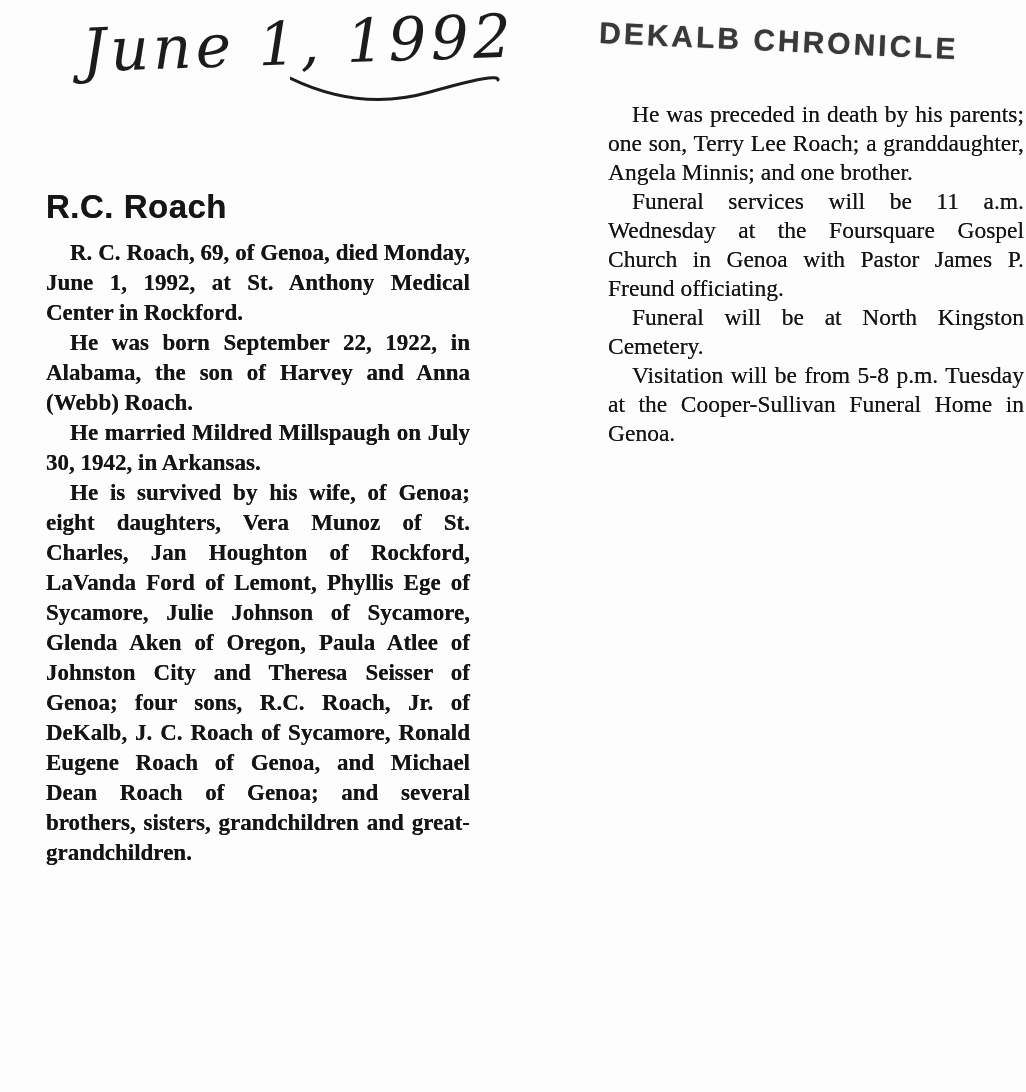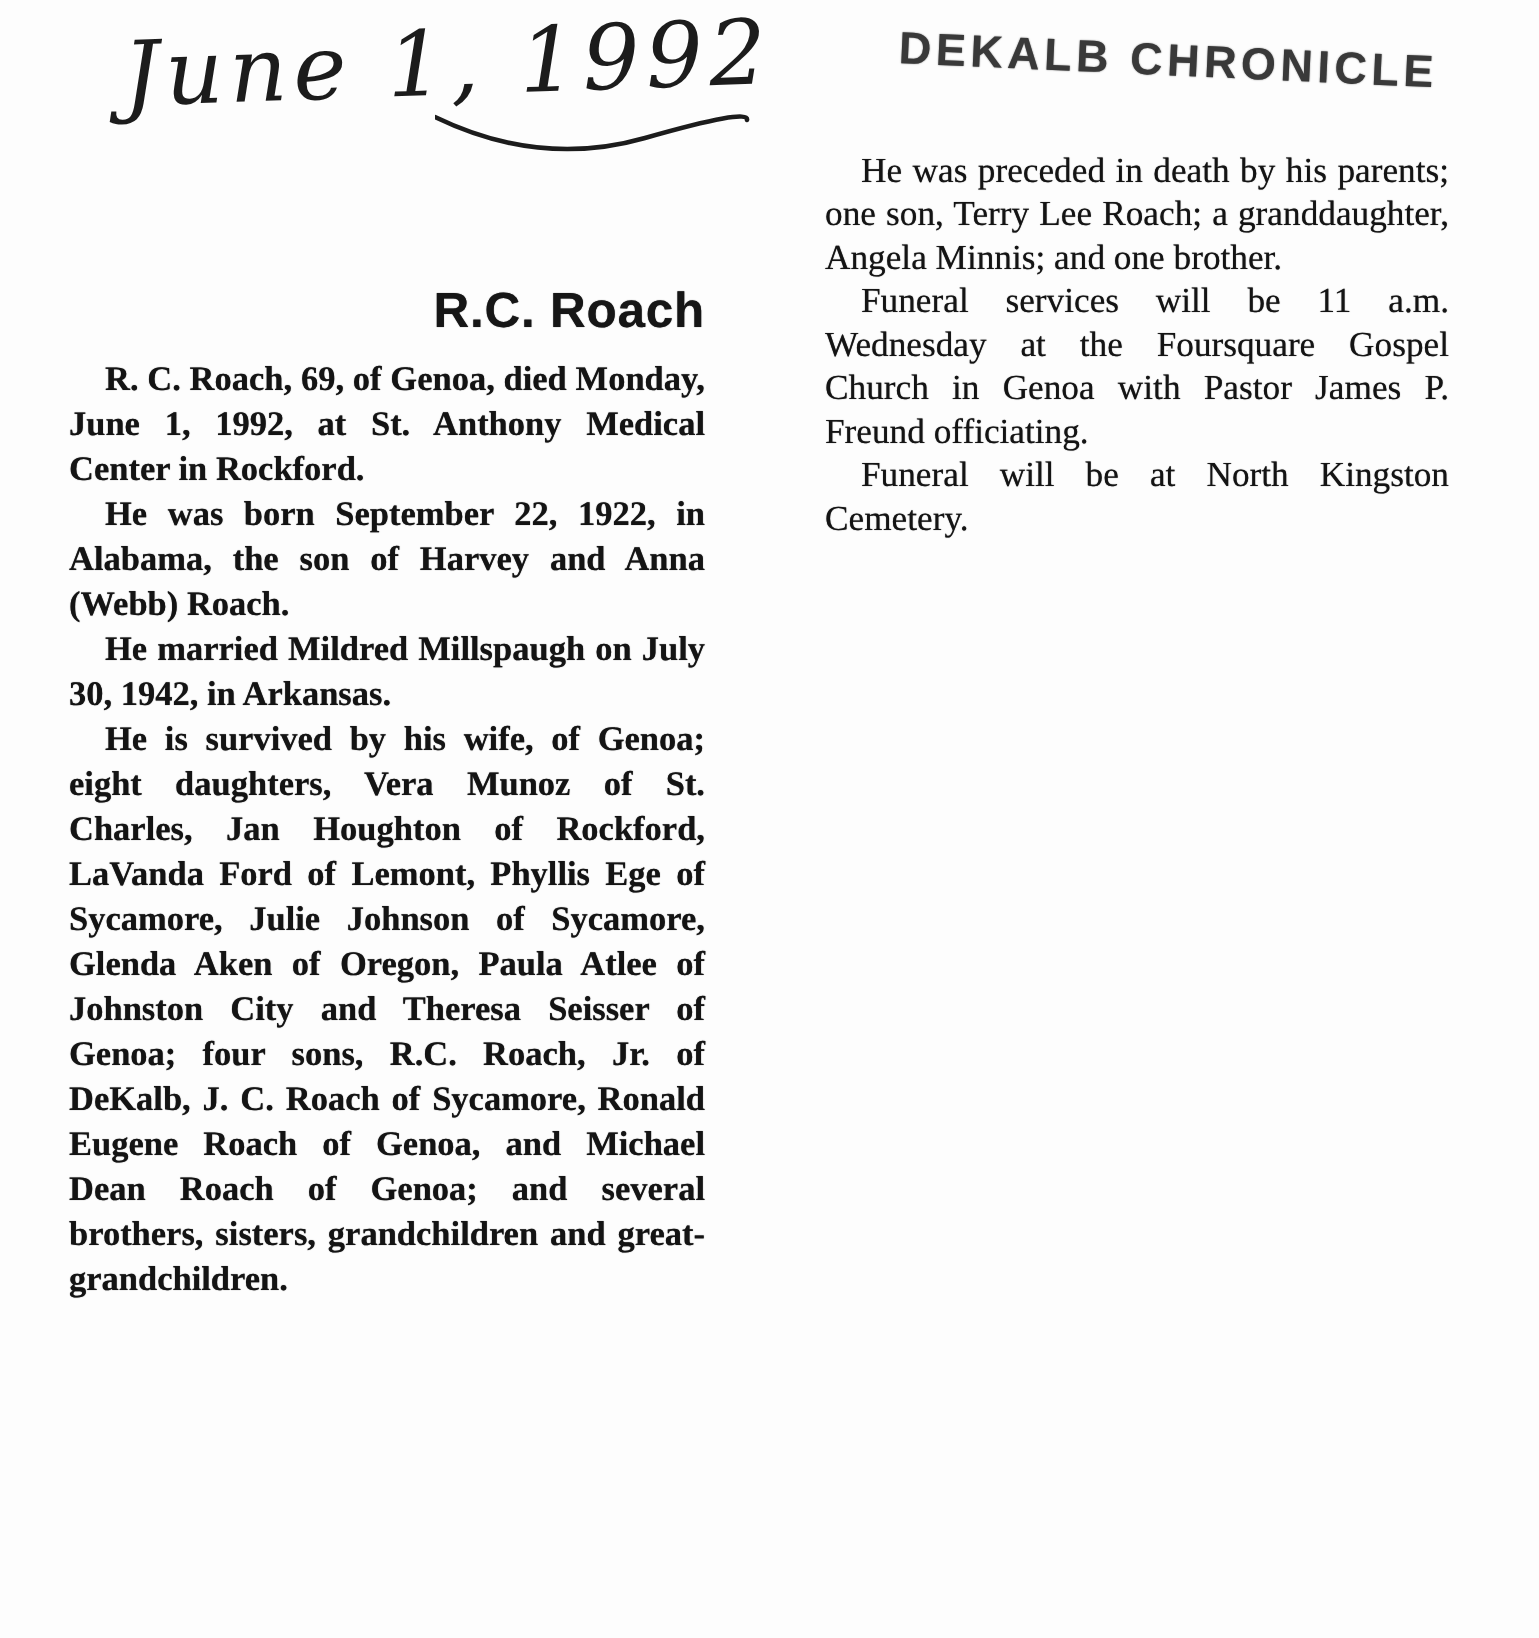--- a/index.html
+++ b/index.html
@@ -67,30 +67,30 @@
   .left-col p {
     font-size: 23px;
     line-height: 30px;
     font-weight: bold;
   }
 
   .obit-title {
     font-family: "Liberation Sans", sans-serif;
     font-weight: bold;
     font-size: 33px;
-    text-align: right;
+    text-align: left;
     margin: 0 0 12px 0;
     letter-spacing: 0.5px;
     color: #161616;
     text-shadow: 0 0 0.6px rgba(0,0,0,0.8);
   }
 
   .right-col {
     position: absolute;
-    left: 550px;
+    left: 608px;
     top: 100px;
     width: 416px;
   }
   .right-col p {
     font-size: 23.5px;
     line-height: 29px;
   }
 </style>
 </head>
 <body>
@@ -112,15 +112,16 @@
         <p>He was born September 22, 1922, in Alabama, the son of Harvey and Anna (Webb) Roach.</p>
         <p>He married Mildred Millspaugh on July 30, 1942, in Arkansas.</p>
         <p>He is survived by his wife, of Genoa; eight daughters, Vera Munoz of St. Charles, Jan Houghton of Rockford, LaVanda Ford of Lemont, Phyllis Ege of Sycamore, Julie Johnson of Sycamore, Glenda Aken of Oregon, Paula Atlee of Johnston City and Theresa Seisser of Genoa; four sons, R.C. Roach, Jr. of DeKalb, J. C. Roach of Sycamore, Ronald Eugene Roach of Genoa, and Michael Dean Roach of Genoa; and several brothers, sisters, grandchildren and great-grandchildren.</p>
       </div>
   </div>
 
   <div class="right-col col">
       <p>He was preceded in death by his parents; one son, Terry Lee Roach; a granddaughter, Angela Minnis; and one brother.</p>
       <p>Funeral services will be 11 a.m. Wednesday at the Foursquare Gospel Church in Genoa with Pastor James P. Freund officiating.</p>
       <p>Funeral will be at North Kingston Cemetery.</p>
+      <p>Visitation will be from 5-8 p.m. Tuesday at the Cooper-Sullivan Funeral Home in Genoa.</p>
     </div>
 
 </div>
 
 </body></html>

